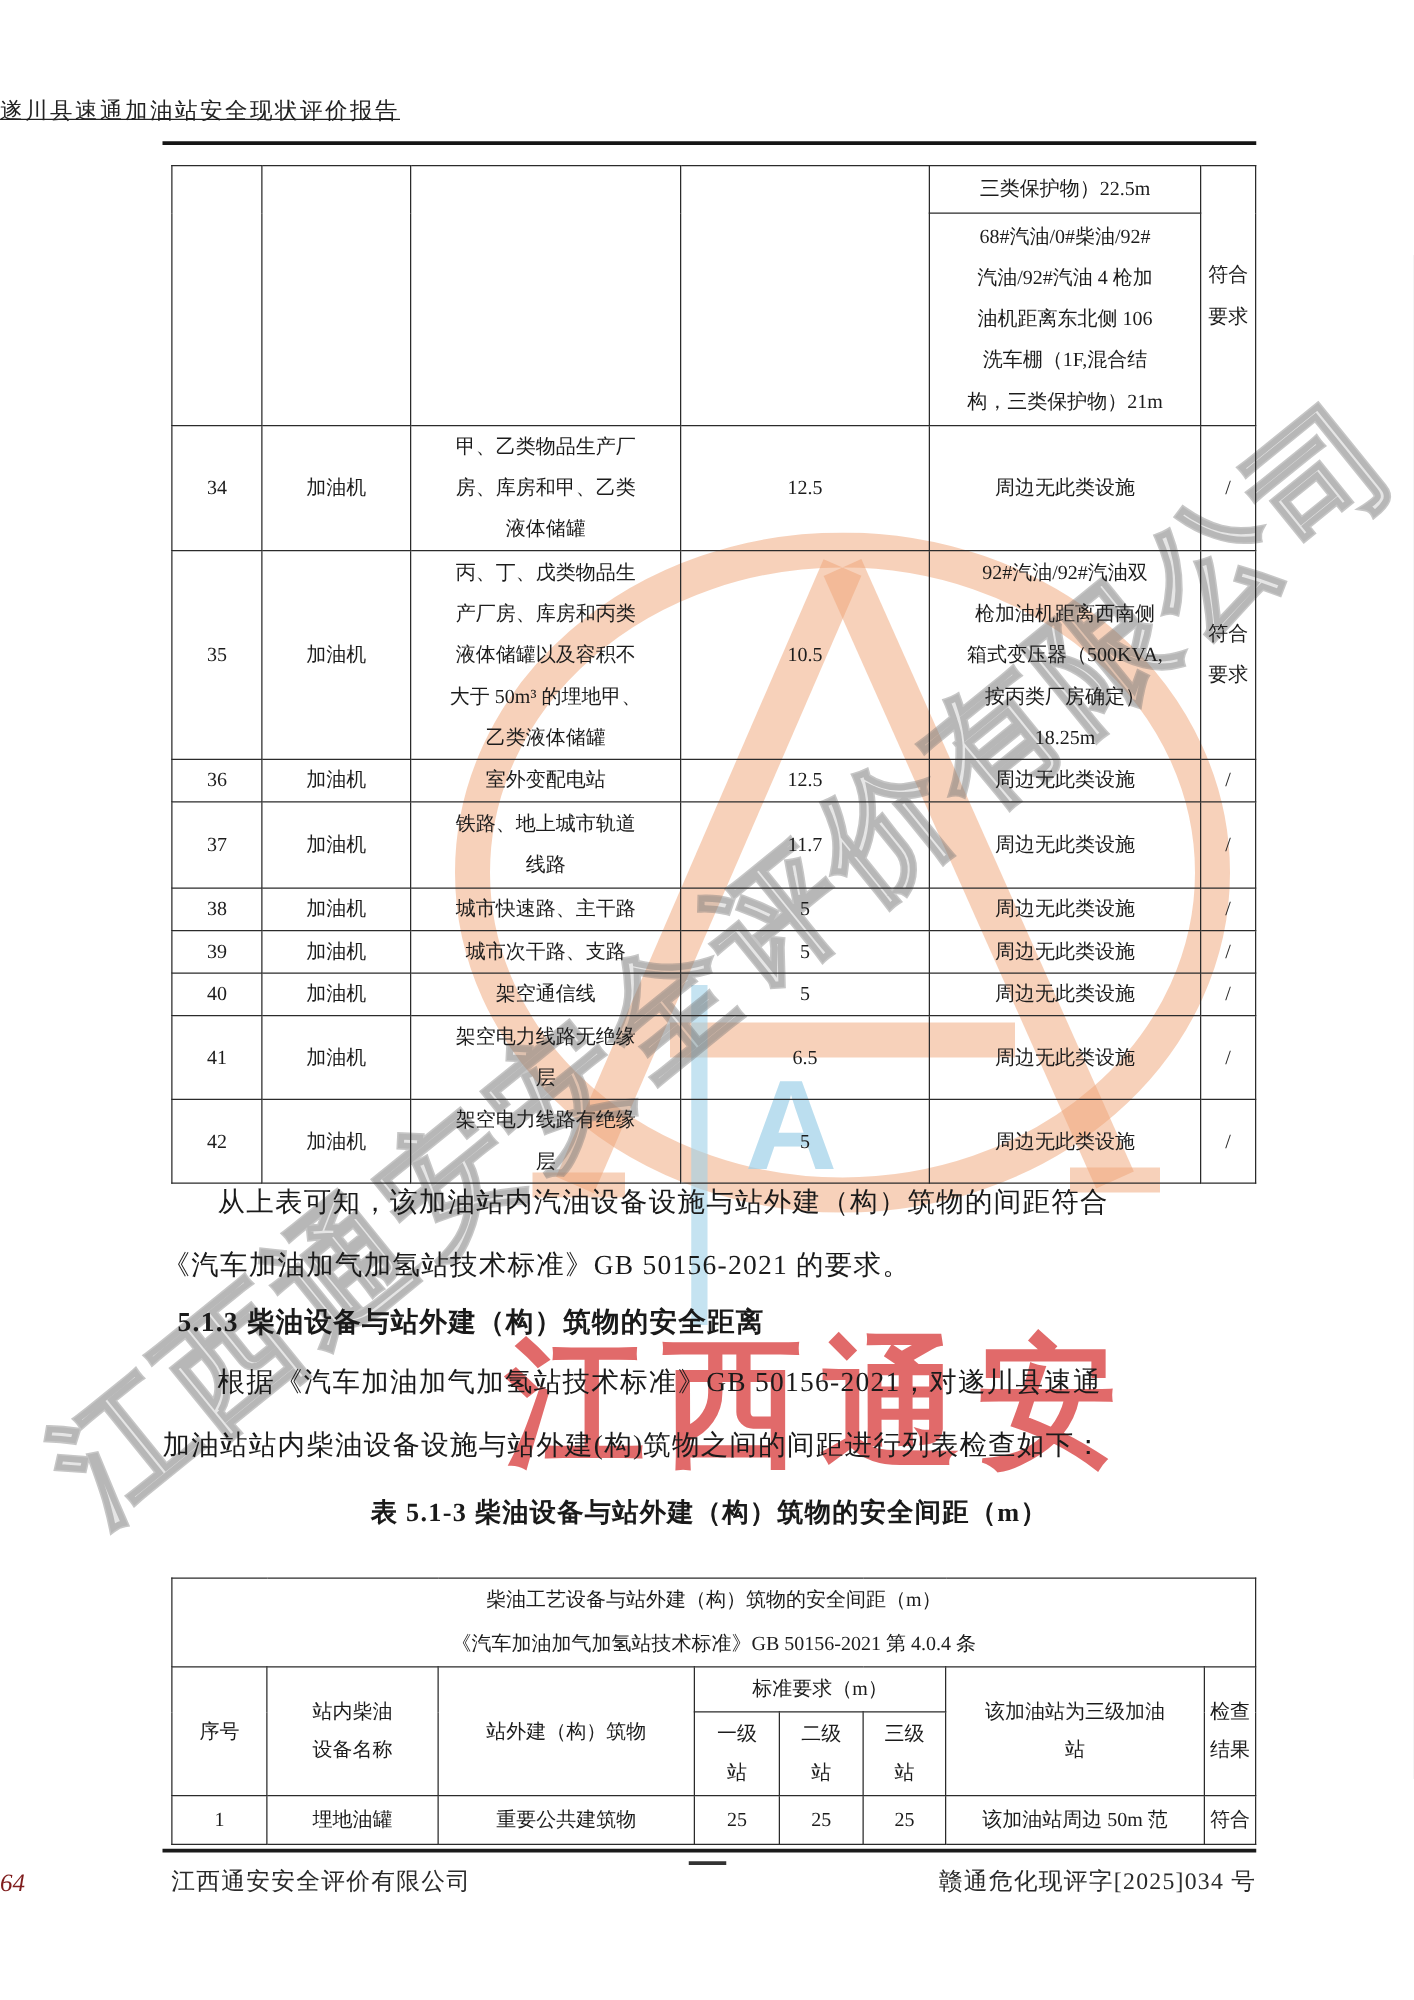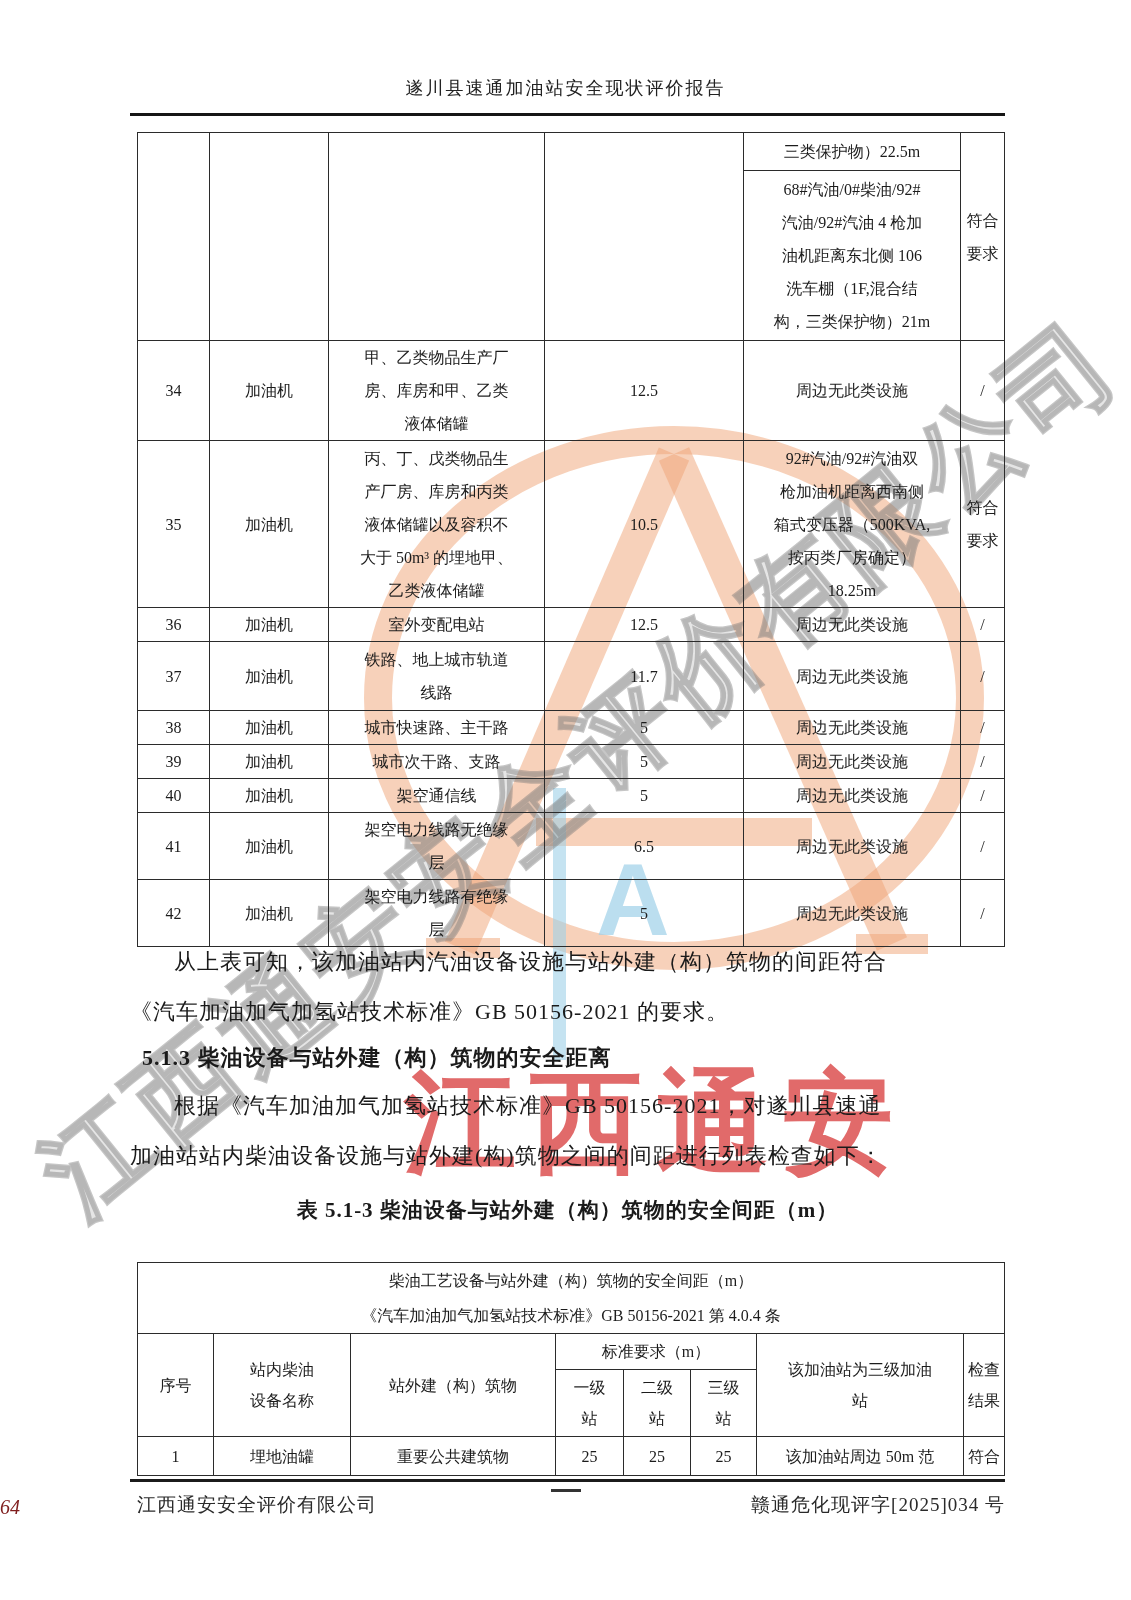--- a/index.html
+++ b/index.html
@@ -35,21 +35,21 @@
   .wm-blue-a{
     position:absolute;left:596px;top:842px;
     font-family:"Liberation Sans","DejaVu Sans",sans-serif;
     font-size:102px;font-weight:bold;
     color:rgba(158,208,232,0.7);
   }
   
   .content{position:absolute;inset:0;z-index:2;}
   .header-title{
     position:absolute;top:76px;left:0;width:100%;
-    text-align:center;font-size:18px;letter-spacing:2px;color:#222;
+    text-align:left;font-size:18px;letter-spacing:2px;color:#222;text-decoration:underline;
   }
   .top-rule{
     position:absolute;left:130px;top:113px;width:875px;height:3px;background:#151515;
   }
   table.doc{
     position:absolute;border-collapse:collapse;table-layout:fixed;
     font-size:16px;color:#1c1c1c;
   }
   table.doc td{
     border:1.4px solid #2b2b2b;

